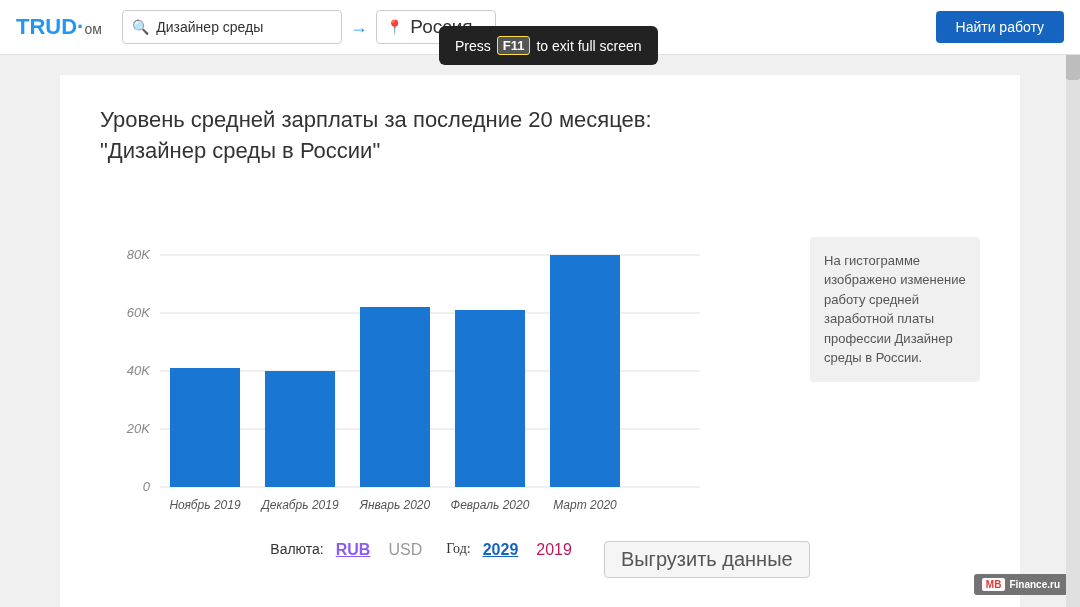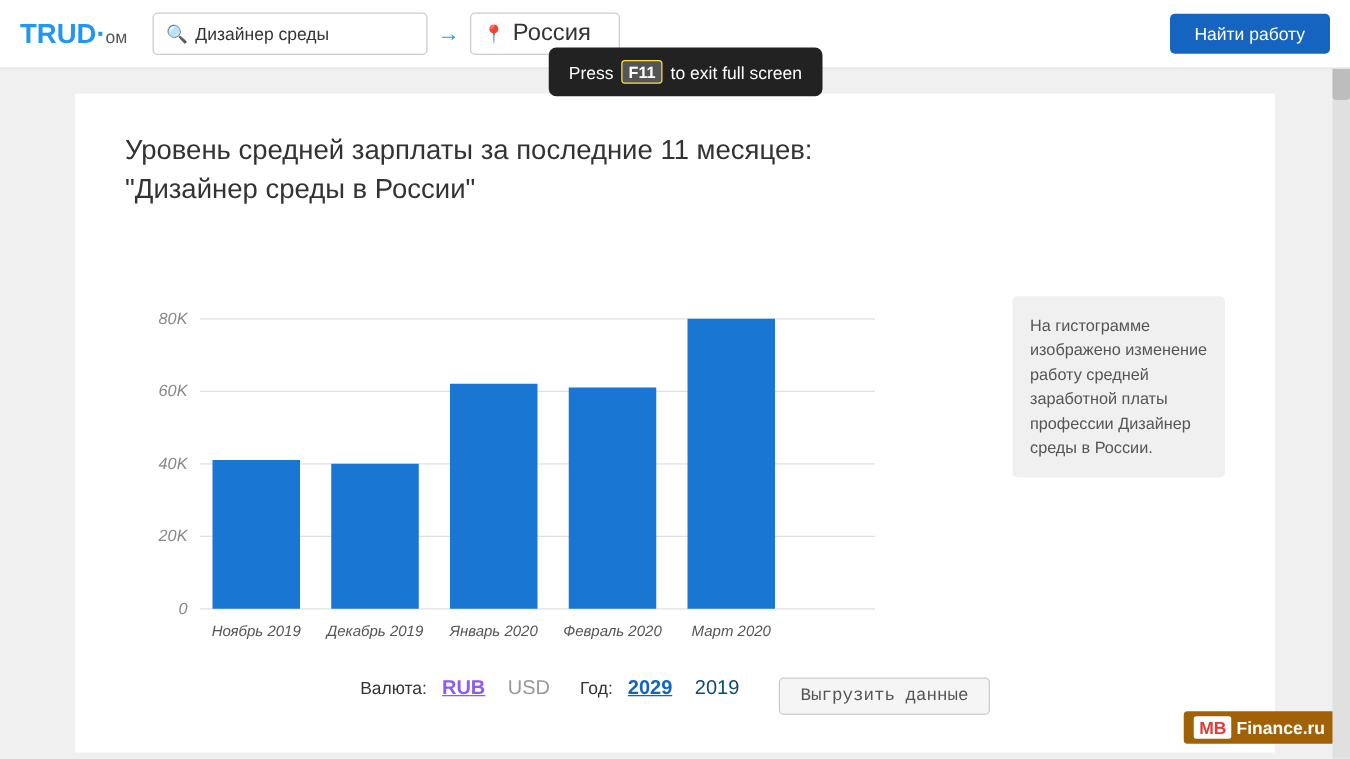--- a/index.html
+++ b/index.html
@@ -84,21 +84,21 @@
       border-radius: 4px;
       padding: 8px 20px;
       font-size: 14px;
       cursor: pointer;
       white-space: nowrap;
     }
 
     
     .tooltip-overlay {
       position: absolute;
-      top: 38px;
+      top: 26px;
       left: 439px;
       background: #222;
       color: #fff;
       border-radius: 6px;
       padding: 10px 16px;
       font-size: 14px;
       display: flex;
       align-items: center;
       gap: 6px;
       z-index: 100;
@@ -178,52 +178,52 @@
     }
     .currency-inactive {
       color: #999;
       cursor: pointer;
       margin-left: 6px;
     }
     .year-label {
       font-size: 14px;
       color: #333;
       margin-left: 12px;
+      font-family: Liberation Serif, serif;
     }
     .year-active {
       color: #1565C0;
       font-weight: bold;
       text-decoration: underline;
       cursor: pointer;
     }
     .year-inactive {
-      color: #0c4a6e;
+      color: #be185d;
       cursor: pointer;
       margin-left: 6px;
     }
     .export-btn {
       background: #f5f5f5;
       border: 1px solid #ccc;
       border-radius: 4px;
       padding: 6px 16px;
-      font-size: 14px;
+      font-size: 20px;
       color: #555;
       cursor: pointer;
       margin-left: 20px;
-      font-family: Liberation Mono, monospace;
     }
 
     
     .watermark {
       position: absolute;
       bottom: 12px;
       right: 12px;
-      background: #a16207;
+      background: #737373;
       color: #fff;
-      font-size: 14px;
+      font-size: 10px;
       font-weight: bold;
       padding: 4px 8px;
       border-radius: 3px;
       display: flex;
       align-items: center;
       gap: 4px;
     }
     .watermark-mb {
       background: #fff;
       color: #e53935;
@@ -275,21 +275,21 @@
 <div class="tooltip-overlay">
   <span>Press</span>
   <span class="f11-badge">F11</span>
   <span>to exit full screen</span>
 </div>
 
 <div style="background:#f0f0f0; padding:10px 60px;">
   <div class="main-content">
 
     <h1 class="page-title">
-      <span>Уровень средней зарплаты за последние 11 месяцев:</span><br>
+      <span>Уровень средней зарплаты за последние 20 месяцев:</span><br>
       <span>"Дизайнер среды в России"</span>
     </h1>
 
     <div class="chart-container">
       <div class="chart-area">
         <svg class="chart-svg" viewBox="0 0 620 320">
 
           <line x1="60" y1="58" x2="600" y2="58" stroke="#e0e0e0" stroke-width="1"></line>
           <line x1="60" y1="116" x2="600" y2="116" stroke="#e0e0e0" stroke-width="1"></line>
           <line x1="60" y1="174" x2="600" y2="174" stroke="#e0e0e0" stroke-width="1"></line>

